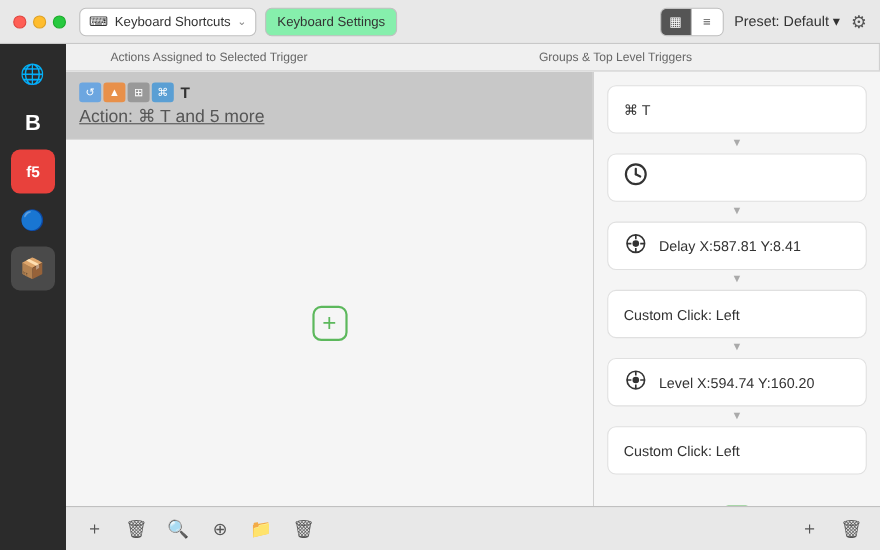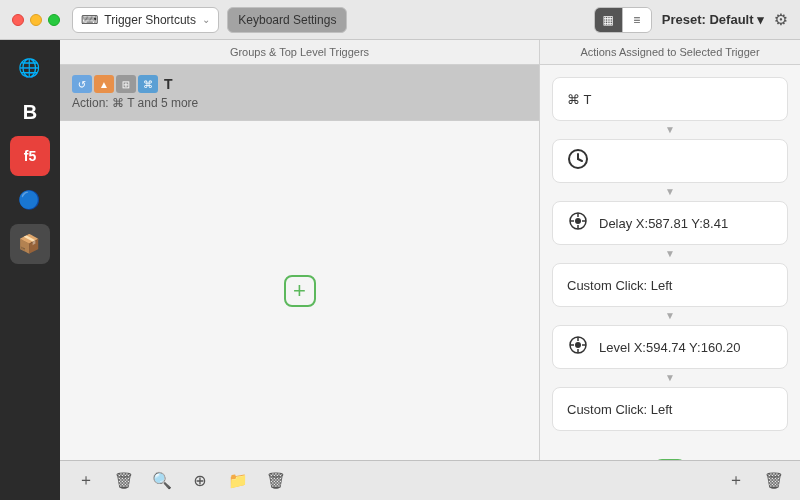--- a/index.html
+++ b/index.html
@@ -45,21 +45,21 @@
       padding: 3px 8px;
       margin-right: 8px;
       height: 26px;
       font-size: 12px;
       color: #333;
       gap: 6px;
     }
     .dropdown-select .chevron { font-size: 10px; color: #888; }
 
     .btn-keyboard-settings {
-      background: #a3a3a3;
+      background: #86efac;
       border: 1px solid #c0c0c0;
       border-radius: 6px;
       padding: 3px 10px;
       font-size: 12px;
       color: #333;
       height: 26px;
       cursor: pointer;
     }
 
     .title-bar-right {
@@ -87,21 +87,21 @@
       color: #555;
     }
     .view-toggle-btn.active {
       background: #555;
       color: white;
     }
     .view-toggle-btn:first-child { border-right: 1px solid #c0c0c0; }
 
     .preset-label {
       font-size: 13px;
-      font-weight: 700;
+      font-weight: 400;
       color: #333;
     }
     .gear-btn {
       background: none;
       border: none;
       cursor: pointer;
       font-size: 16px;
       color: #555;
     }
 
@@ -180,22 +180,23 @@
       padding: 10px 12px;
       background: #d8d8d8;
       border-bottom: 1px solid #ccc;
       display: flex;
       flex-direction: column;
       gap: 3px;
       cursor: pointer;
     }
     .trigger-item.selected { background: #c8c8c8; }
     .trigger-text-label {
-      font-size: 12px;
+      font-size: 16px;
       color: #555;
+      text-decoration: underline;
     }
 
     .left-column-empty {
       flex: 1;
       background: #f5f5f5;
       display: flex;
       align-items: center;
       justify-content: center;
     }
 
@@ -331,21 +332,21 @@
 
 <div class="title-bar">
   <div class="traffic-lights">
     <div class="traffic-light tl-close"></div>
     <div class="traffic-light tl-minimize"></div>
     <div class="traffic-light tl-maximize"></div>
   </div>
 
   <div class="dropdown-select">
     <span>⌨</span>
-    <span>Trigger Shortcuts</span>
+    <span>Keyboard Shortcuts</span>
     <span class="chevron">⌄</span>
   </div>
 
   <button class="btn-keyboard-settings">Keyboard Settings</button>
 
   <div class="title-bar-right">
     <div class="view-toggles">
       <button class="view-toggle-btn active">▦</button>
       <button class="view-toggle-btn">≡</button>
     </div>
@@ -370,22 +371,22 @@
       <span>🔵</span>
     </div>
     <div class="sidebar-item active">
       <span>📦</span>
     </div>
   </div>
 
   <div class="content-pane">
 
     <div class="column-headers">
+      <div class="col-header col-right">Actions Assigned to Selected Trigger</div>
       <div class="col-header col-left">Groups &amp; Top Level Triggers</div>
-      <div class="col-header col-right">Actions Assigned to Selected Trigger</div>
     </div>
 
     <div class="two-columns">
 
       <div class="left-column">
         <div class="trigger-item selected">
           <div class="trigger-icon-set">
             <div class="ks-icon" style="font-size:10px;">↺</div>
             <div class="ks-icon orange" style="font-size:10px;">▲</div>
             <div class="ks-icon gray" style="font-size:10px;">⊞</div>

